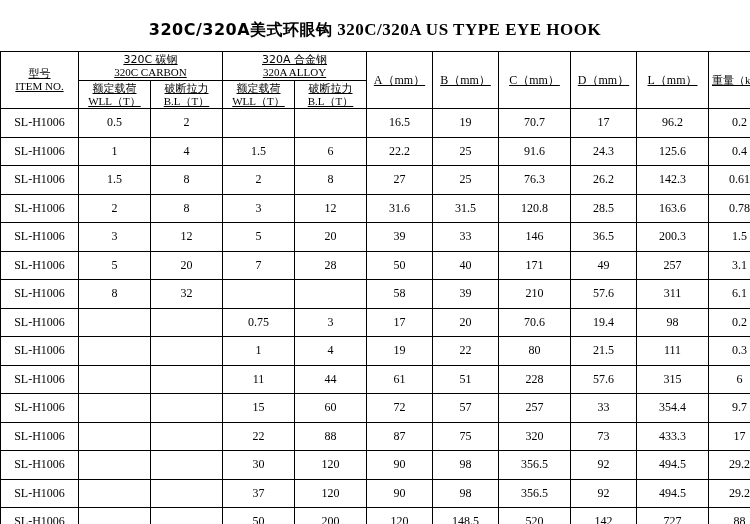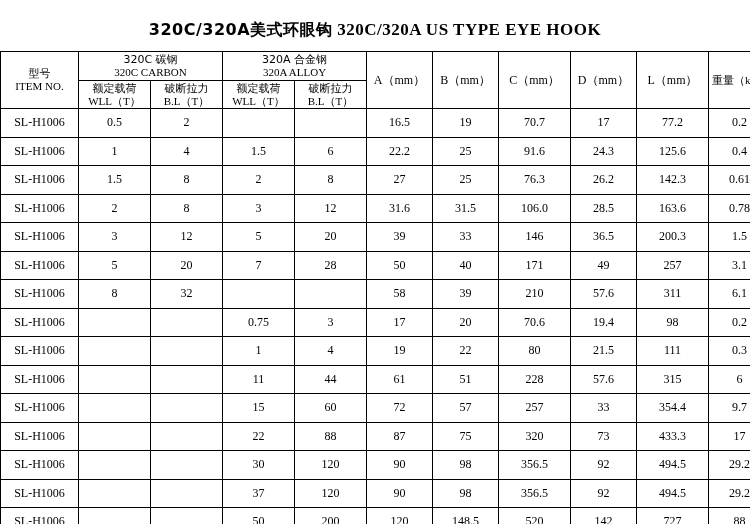--- a/index.html
+++ b/index.html
@@ -44,20 +44,21 @@
   table.spec th, table.spec td {
     border: 1px solid #000000;
     text-align: center;
     vertical-align: middle;
     padding: 0;
     font-size: 12px;
     font-family: "Liberation Serif", serif;
   }
   table.spec th {
     font-weight: normal;
+    text-decoration: underline;
   }
   .hdr-cn {
     font-family: "DejaVu Sans", sans-serif;
     font-size: 11px;
   }
   .hdr-en {
     font-family: "Liberation Serif", serif;
     font-size: 11px;
   }
   .grp-top {
@@ -158,21 +159,21 @@
         <tr>
           <td class="model">SL-H1006</td>
           <td class="data">0.5</td>
           <td class="data">2</td>
           <td class="data"></td>
           <td class="data"></td>
           <td class="data">16.5</td>
           <td class="data">19</td>
           <td class="data">70.7</td>
           <td class="data">17</td>
-          <td class="data">77.2</td>
+          <td class="data">96.2</td>
           <td class="data">0.2</td>
         </tr>
         <tr>
           <td class="model">SL-H1006</td>
           <td class="data">1</td>
           <td class="data">4</td>
           <td class="data">1.5</td>
           <td class="data">6</td>
           <td class="data">22.2</td>
           <td class="data">25</td>
@@ -195,21 +196,21 @@
           <td class="data">0.61</td>
         </tr>
         <tr>
           <td class="model">SL-H1006</td>
           <td class="data">2</td>
           <td class="data">8</td>
           <td class="data">3</td>
           <td class="data">12</td>
           <td class="data">31.6</td>
           <td class="data">31.5</td>
-          <td class="data">106.0</td>
+          <td class="data">120.8</td>
           <td class="data">28.5</td>
           <td class="data">163.6</td>
           <td class="data">0.78</td>
         </tr>
         <tr>
           <td class="model">SL-H1006</td>
           <td class="data">3</td>
           <td class="data">12</td>
           <td class="data">5</td>
           <td class="data">20</td>

